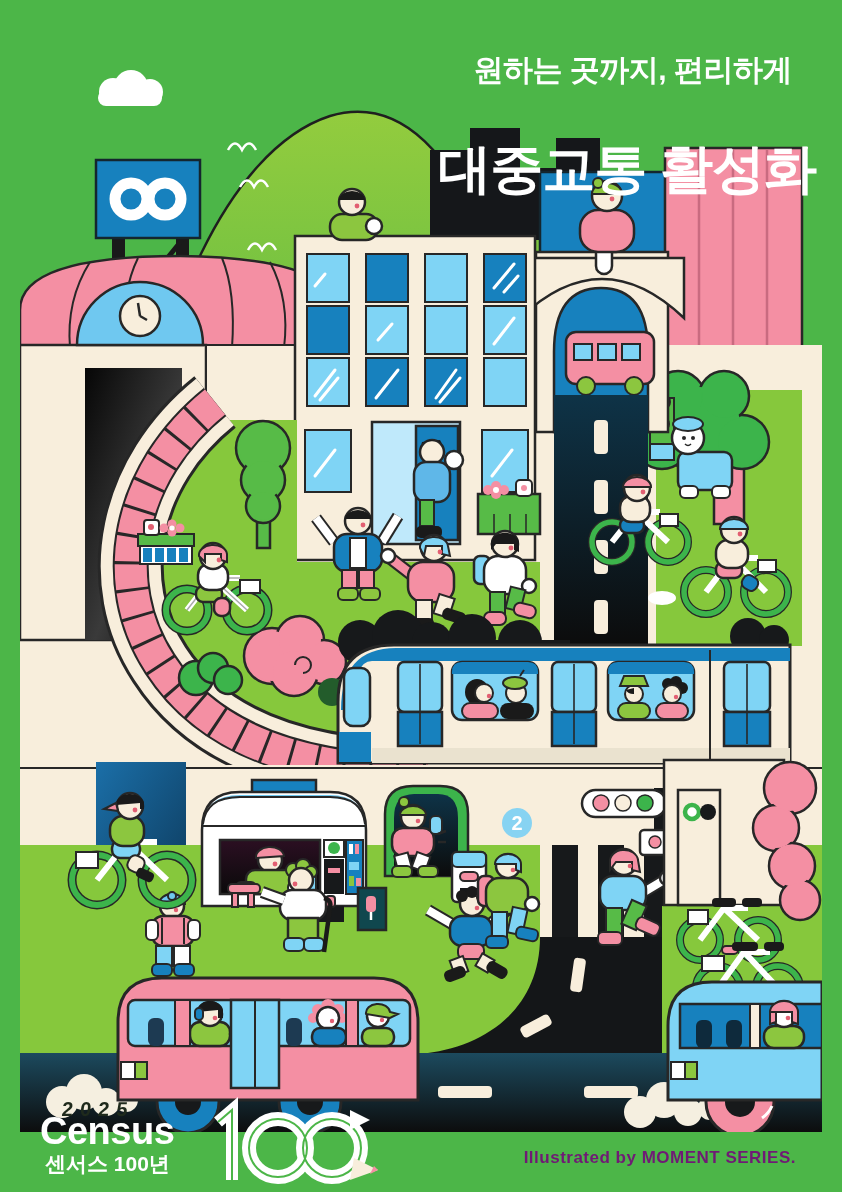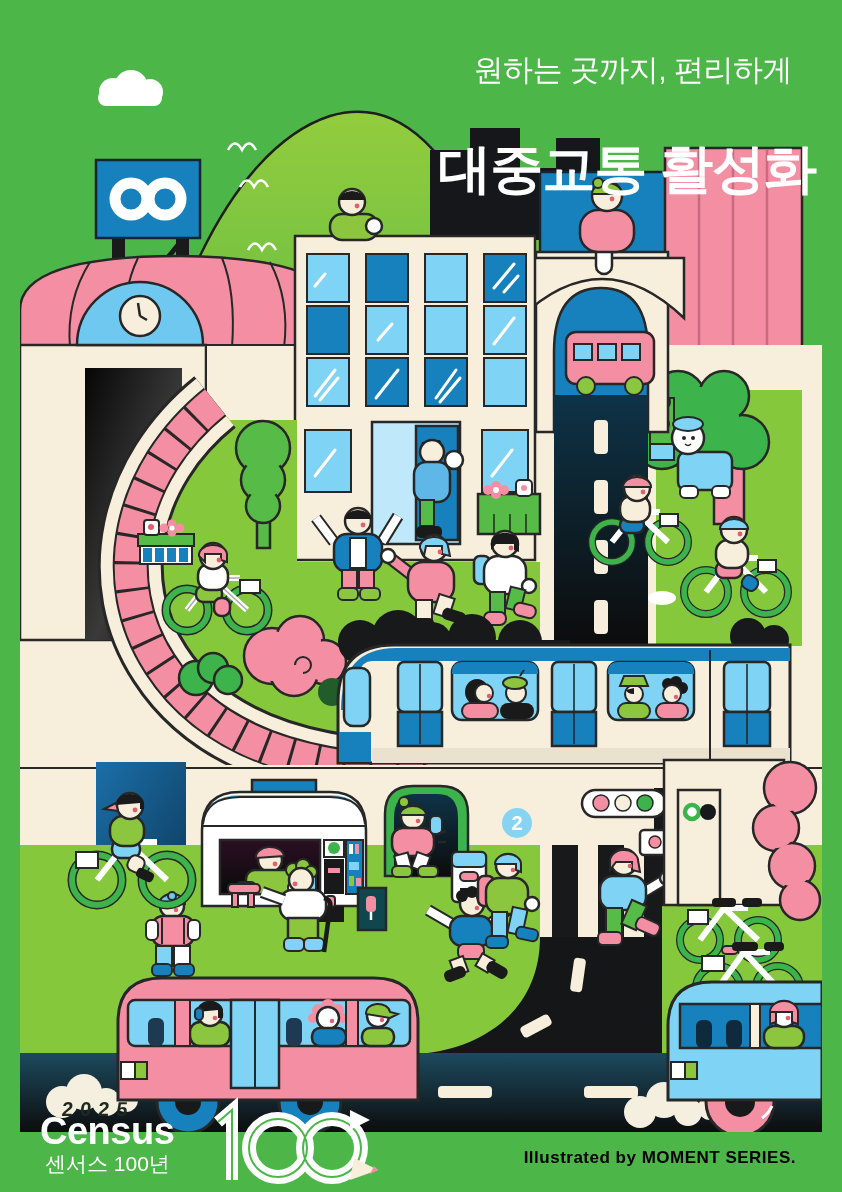--- a/index.html
+++ b/index.html
@@ -1,25 +1,25 @@
 <!DOCTYPE html>
 <html><head>
 <meta charset="utf-8">
 <style>
   html,body{margin:0;padding:0;background:#3f3f3f;}
   .poster{position:relative;width:842px;height:1192px;overflow:hidden;
     font-family:"Liberation Sans", sans-serif;background:#4CB648;}
   .poster svg{position:absolute;left:0;top:0;}
   .txt{position:absolute;white-space:nowrap;}
-  .subtitle{right:50px;top:50px;font-size:30px;font-weight:400;color:#ffffff;letter-spacing:-.5px;}
+  .subtitle{right:50px;top:50px;font-size:30px;font-weight:700;color:#ffffff;letter-spacing:-.5px;}
   .title{right:26px;top:94px;font-size:53px;font-weight:900;color:#ffffff;letter-spacing:-1px;margin-top:40px;}
   .f-year{left:62px;top:1098px;font-size:20px;font-weight:800;color:#1f2a1c;letter-spacing:7px;transform:skewX(-6deg);}
   .f-census{left:40px;top:1110px;font-size:38px;font-weight:800;color:#ffffff;letter-spacing:-.5px;}
-  .f-ko{left:45px;top:1150px;font-size:21px;font-weight:400;color:#ffffff;}
-  .credit{right:46px;top:1148px;font-size:17px;font-weight:600;color:#000000;letter-spacing:.5px;}
+  .f-ko{left:45px;top:1150px;font-size:21px;font-weight:700;color:#ffffff;}
+  .credit{right:46px;top:1148px;font-size:17px;font-weight:600;color:#701a75;letter-spacing:.5px;}
 </style>
 </head>
 <body>
 
 <div class="poster">
 <svg width="842" height="1192" viewBox="0 0 842 1192">
 <defs>
   <linearGradient id="hillG" x1="0" y1="0" x2="0" y2="1">
     <stop offset="0" stop-color="#93CC3E"></stop>
           <stop offset="1" stop-color="#58B944"></stop>

